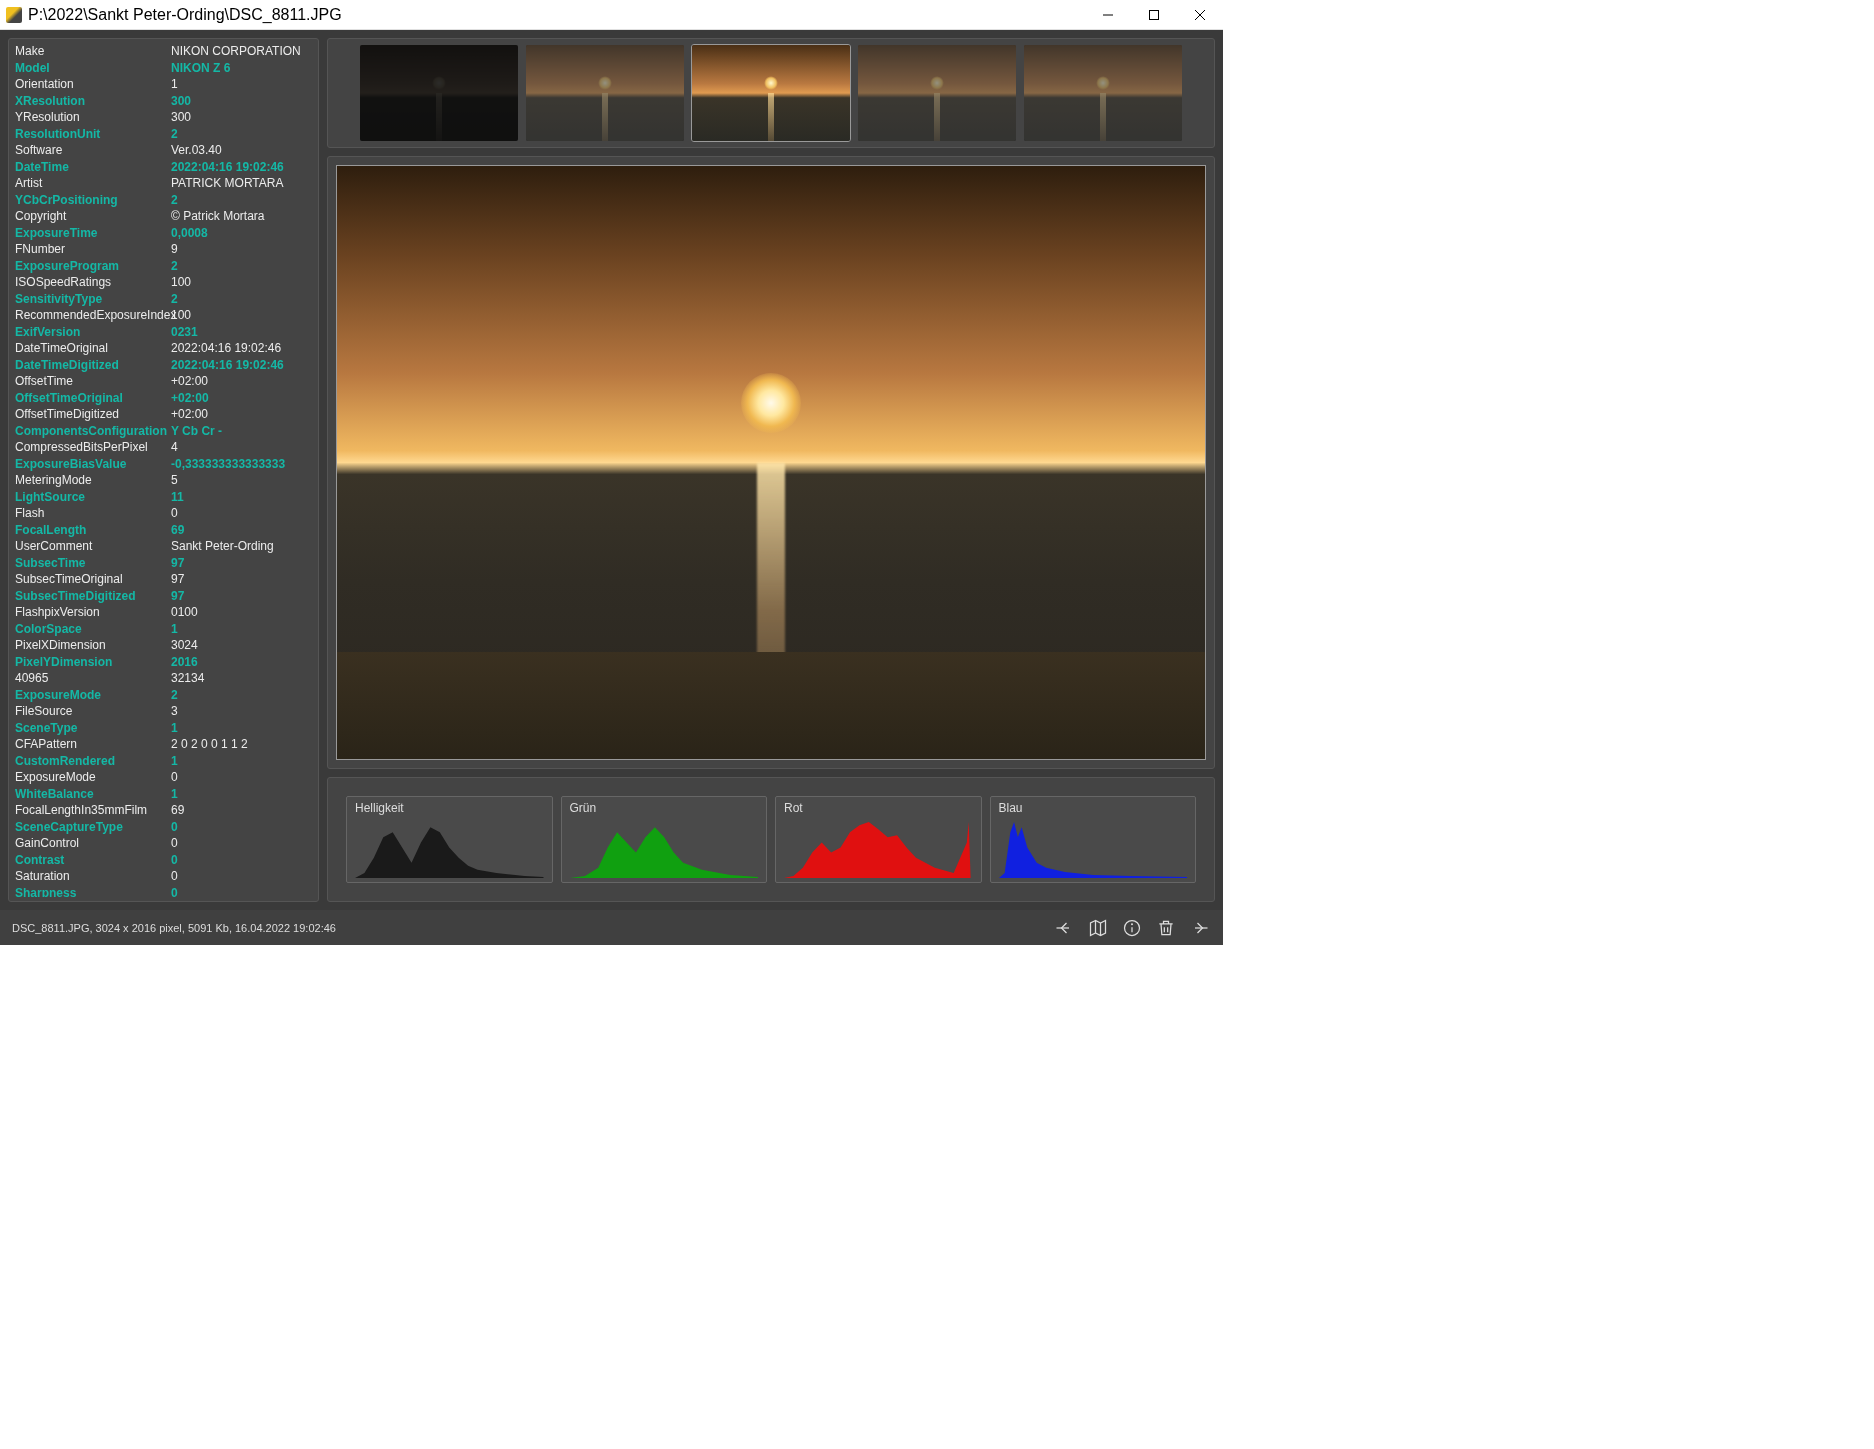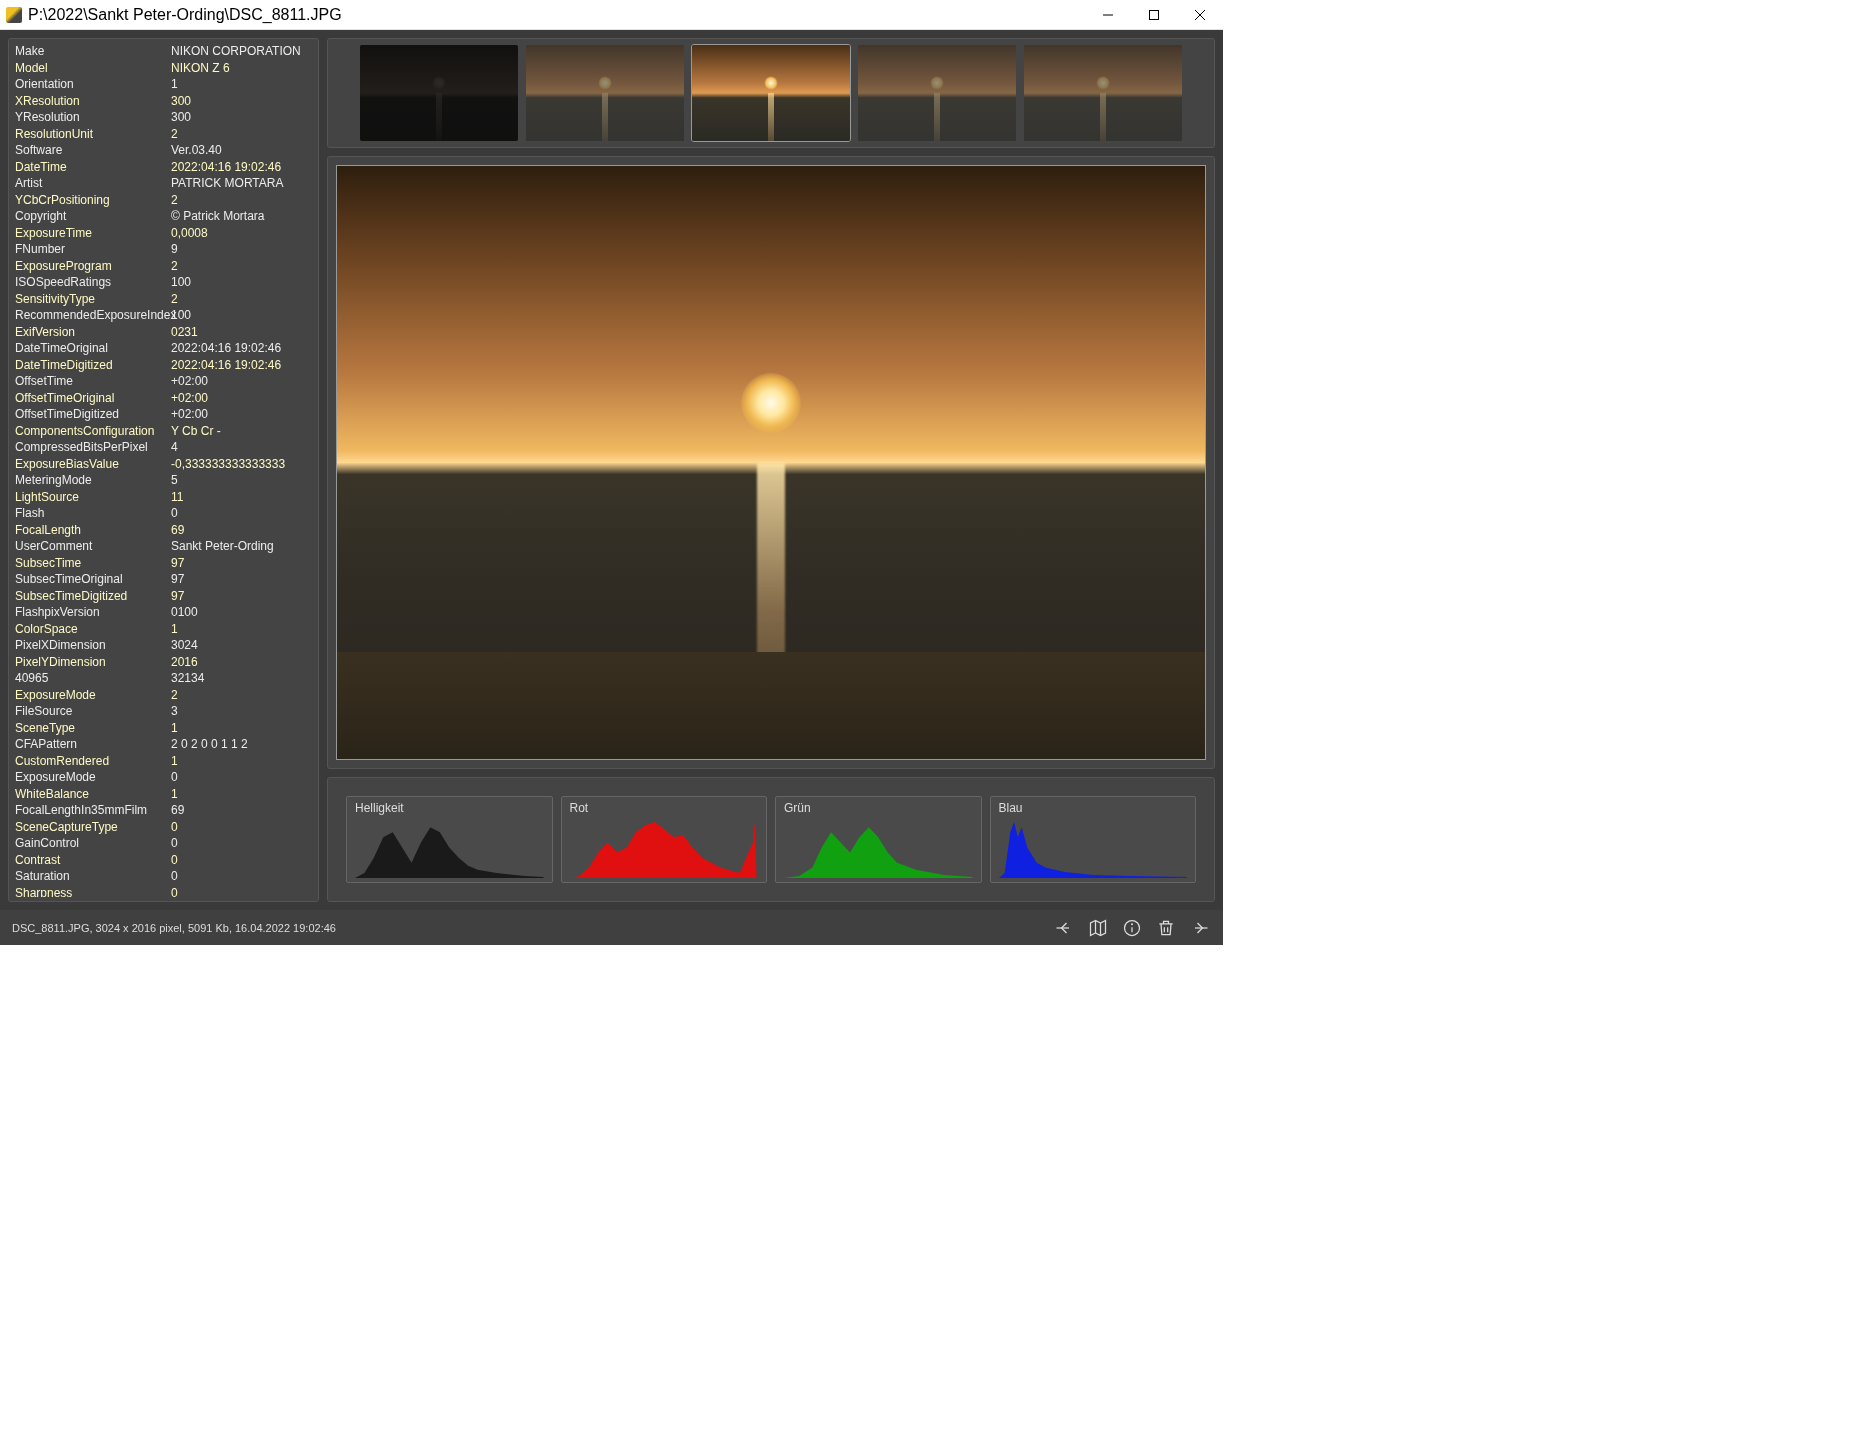--- a/index.html
+++ b/index.html
@@ -11,21 +11,21 @@
   .wbtn { width:46px; display:flex; align-items:center; justify-content:center; color:#000; font-size:12px; }
   .app { display:flex; height:880px; background:#3a3a3a; padding:8px; gap:8px; }
   .left { width:311px; background:#444; border:1px solid #555; border-radius:3px; padding:4px 2px 4px 6px; position:relative; overflow:hidden; }
   .leftscroll { height:100%; overflow-y:auto; padding-right:10px; }
   .leftscroll::-webkit-scrollbar { width:6px; }
   .leftscroll::-webkit-scrollbar-thumb { background:#666; border-radius:3px; }
   .row { display:flex; line-height:16.5px; font-size:12px; }
   .row .k { width:156px; flex-shrink:0; }
   .row .v { }
   .row.bright { color:#ececec; }
-  .row.dim { color:#fef9c3; }
+  .row.dim { color:#14b8a6;font-weight:bold; }
   .right { flex:1; display:flex; flex-direction:column; gap:8px; min-width:0; }
   .thumbs { height:110px; background:#444; border:1px solid #555; border-radius:3px; display:flex; gap:8px; padding:6px; justify-content:center; }
   .thumb { width:158px; height:100%; background:#333; border-radius:2px; overflow:hidden; position:relative; }
   .thumb.sel { outline:1px solid #999; }
   .sunset { width:100%; height:100%; background:linear-gradient(to bottom,#4a2f15 0%,#b87840 40%,#e09a50 50%,#3a3428 55%,#2a2a24 100%); position:relative; }
   .sunset::after { content:""; position:absolute; left:50%; top:40%; width:14px; height:14px; background:radial-gradient(circle,#fff8d0 0%,#f0c060 50%,transparent 70%); border-radius:50%; transform:translate(-50%,-50%); }
   .sunset .refl { position:absolute; left:50%; top:50%; width:6px; height:50%; background:linear-gradient(to bottom,rgba(255,220,150,0.7),rgba(255,200,120,0.2)); transform:translateX(-50%); }
   .thumb:not(.sel) .sunset::before { content:""; position:absolute; inset:0; background:rgba(60,60,60,0.55); z-index:2; }
   .thumb.dark .sunset { filter:brightness(0.3) grayscale(0.6); }
   .preview { flex:1; background:#444; border:1px solid #555; border-radius:3px; padding:8px; display:flex; }
@@ -318,29 +318,29 @@
       </div>
     </div>
     <div class="hists">
       <div class="hist">
         <div class="lbl">Helligkeit</div>
         <svg viewBox="0 0 100 60" preserveAspectRatio="none">
             <path d="M0,60 L5,55 L10,40 L15,20 L20,15 L25,30 L30,45 L35,25 L40,10 L45,15 L50,30 L55,40 L60,48 L65,52 L75,55 L90,58 L100,59 L100,60 Z" fill="#1a1a1a"></path>
           </svg>
       </div>
       <div class="hist">
+        <div class="lbl">Grün</div>
+        <svg viewBox="0 0 100 60" preserveAspectRatio="none">
+            <path d="M0,60 L8,58 L15,50 L20,30 L25,15 L30,25 L35,35 L40,20 L45,10 L50,20 L55,35 L60,45 L70,52 L85,57 L100,59 L100,60 Z" fill="#10a010"></path>
+          </svg>
+      </div>
+      <div class="hist">
         <div class="lbl">Rot</div>
         <svg viewBox="0 0 100 60" preserveAspectRatio="none">
             <path d="M0,60 L5,58 L10,50 L15,35 L20,25 L25,35 L30,30 L35,15 L40,8 L45,5 L50,12 L55,20 L60,18 L65,30 L70,40 L80,50 L90,55 L97,25 L98,5 L99,60 L100,60 Z" fill="#e01010"></path>
-          </svg>
-      </div>
-      <div class="hist">
-        <div class="lbl">Grün</div>
-        <svg viewBox="0 0 100 60" preserveAspectRatio="none">
-            <path d="M0,60 L8,58 L15,50 L20,30 L25,15 L30,25 L35,35 L40,20 L45,10 L50,20 L55,35 L60,45 L70,52 L85,57 L100,59 L100,60 Z" fill="#10a010"></path>
           </svg>
       </div>
       <div class="hist">
         <div class="lbl">Blau</div>
         <svg viewBox="0 0 100 60" preserveAspectRatio="none">
             <path d="M0,60 L3,55 L6,15 L8,5 L10,20 L12,10 L15,30 L20,45 L25,50 L35,54 L50,57 L70,58 L100,59 L100,60 Z" fill="#1020e0"></path>
           </svg>
       </div>
     </div>
   </div>

